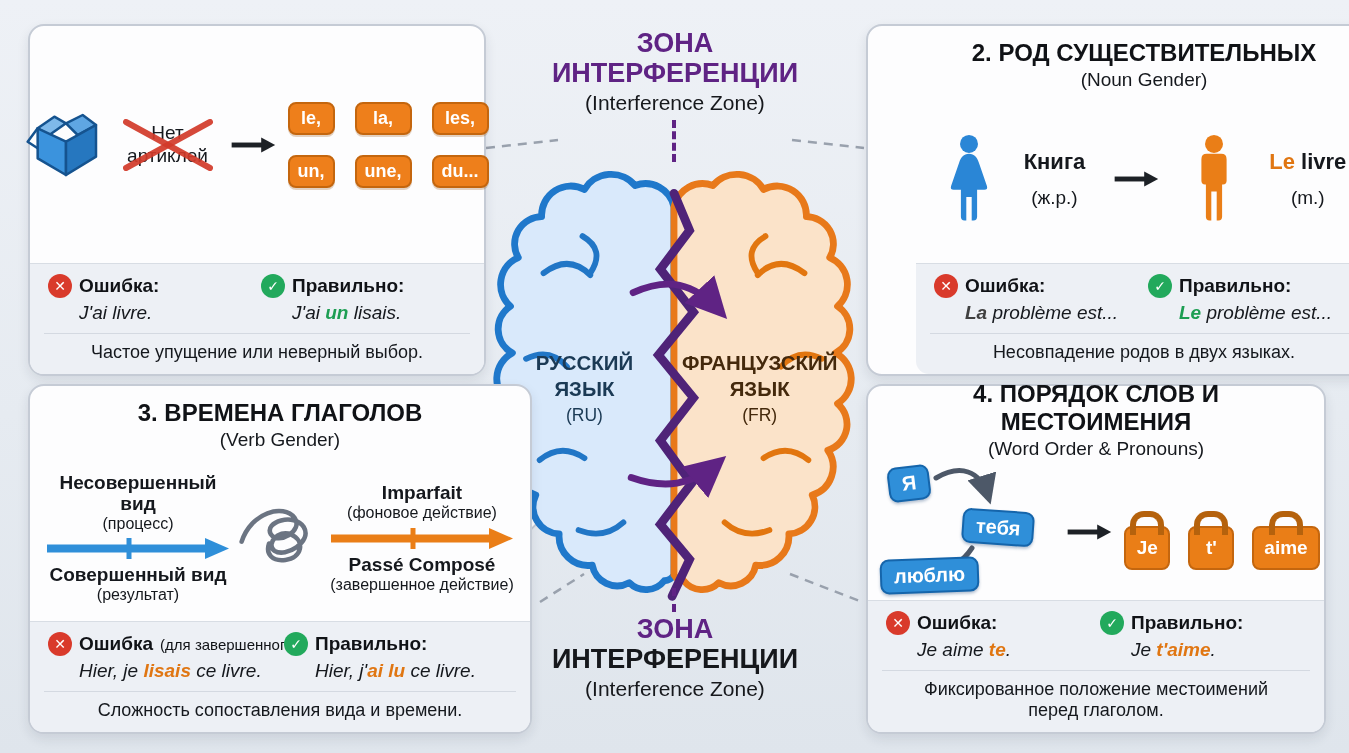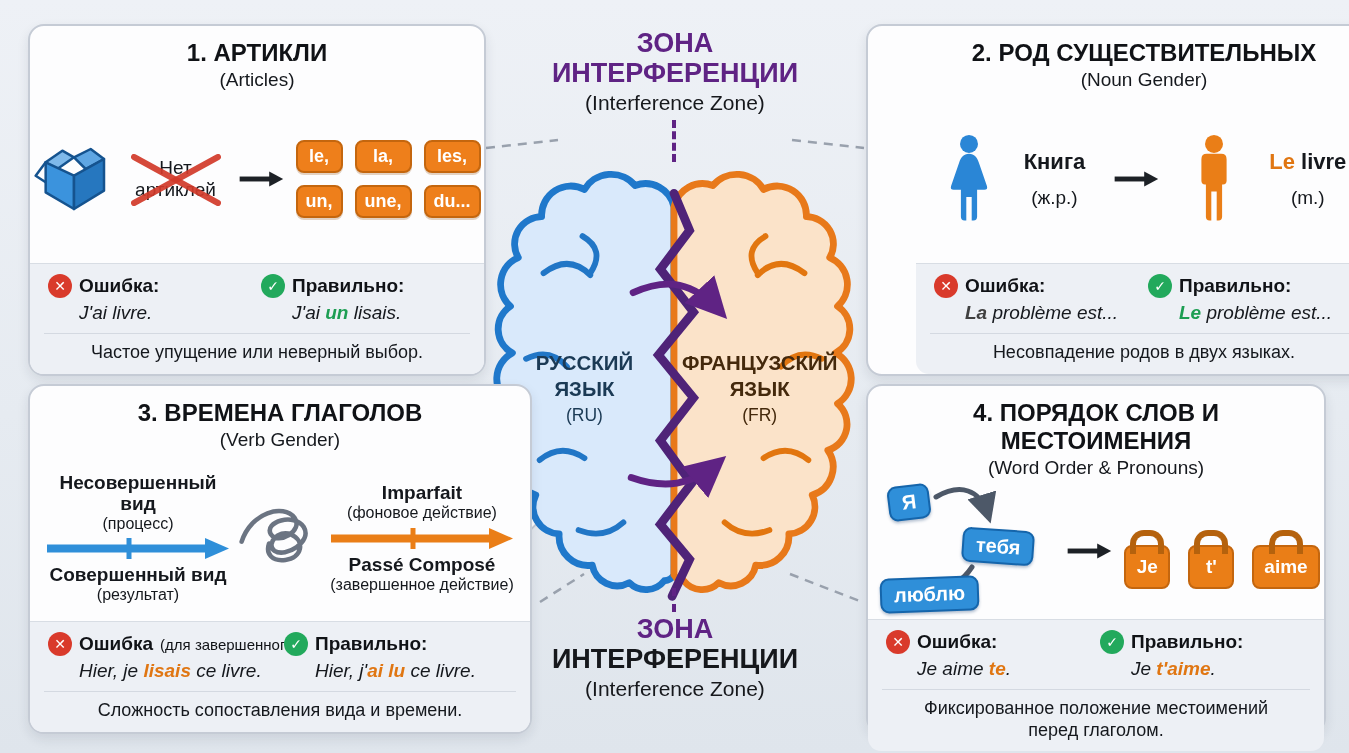--- a/index.html
+++ b/index.html
@@ -4,21 +4,21 @@
 <style>
   html,body{margin:0;padding:0;background:#dde3ea;}
   .canvas{position:relative;width:1349px;height:753px;overflow:hidden;
     background:linear-gradient(180deg,#eef1f6 0%,#e6ebf1 55%,#dfe5ec 100%);
     font-family:"Liberation Sans","DejaVu Sans",sans-serif;color:#15181d;}
   .card{position:absolute;background:#fdfdfe;border:2px solid #c5cbd5;border-radius:16px;
     box-shadow:0 5px 12px rgba(30,40,60,.10);display:flex;flex-direction:column;z-index:2;}
   .card1{left:28px;top:24px;width:454px;height:348px;}
   .card2{left:866px;top:24px;width:456px;height:348px;padding-left:48px;}
   .card3{left:28px;top:384px;width:500px;height:346px;}
-  .card4{left:866px;top:384px;width:456px;height:346px;}
+  .card4{left:866px;top:384px;width:456px;height:346px;justify-content:flex-end;}
   .card3-tail{position:absolute;left:508px;top:472px;width:44px;height:44px;background:#fdfdfe;
     border:2px solid #c5cbd5;transform:rotate(45deg);z-index:1;}
   .card-head{text-align:center;padding:13px 8px 4px;}
   .card-title{font-size:24px;font-weight:bold;color:#101216;}
   .card-sub{font-size:19px;margin-top:2px;}
   .card-body{flex:1;display:flex;align-items:center;justify-content:center;}
   .card-foot{background:#edf0f5;border-top:1.5px solid #d8dde4;border-radius:0 0 13px 13px;padding:10px 14px;}
   .examples{display:flex;}
   .ex-col{width:50%;box-sizing:border-box;padding:0 4px;}
   .ex-head{display:flex;align-items:center;gap:7px;font-size:19px;font-weight:bold;color:#101216;white-space:nowrap;}
@@ -27,21 +27,21 @@
     color:#fff;font-size:14px;font-weight:bold;flex:0 0 auto;font-style:normal;}
   .badge.err{background:#d93a2b;} .badge.ok{background:#22a95c;}
   .ex-text{font-style:italic;font-size:19px;margin:4px 0 0 31px;white-space:nowrap;}
   .hl-green{color:#1d9e53;font-weight:bold;} .hl-red{color:#404040;font-weight:bold;}
   .hl-orange{color:#e07612;font-weight:bold;}
   .card-note{text-align:center;font-size:18px;border-top:1.5px solid #d4d9e1;margin-top:9px;padding-top:8px;line-height:1.2;}
   
   .articles-row{display:flex;align-items:center;gap:12px;padding:0 12px;}
   .no-art{position:relative;width:100px;text-align:center;font-size:19px;line-height:1.18;}
   .no-art svg{position:absolute;left:-4px;top:-6px;}
-  .tile-grid{display:grid;grid-template-columns:repeat(3,auto);gap:12px;justify-items:stretch;}
+  .tile-grid{display:grid;grid-template-columns:repeat(3,auto);gap:20px;justify-items:stretch;}
   .tile{background:#ee7f1b;border:2px solid #c4660e;border-radius:8px;color:#fff;font-weight:bold;
     font-size:18px;padding:4px 8px;text-align:center;box-shadow:0 2px 0 rgba(150,80,10,.25);}
   
   .gender-row{display:flex;align-items:center;justify-content:center;gap:28px;}
   .word-block{text-align:center;}
   .word-main{font-size:22px;font-weight:bold;}
   .word-sub{font-size:19px;margin-top:12px;font-weight:normal;}
   
   .tense-row{display:flex;align-items:center;justify-content:center;gap:4px;}
   .tense-col{display:flex;flex-direction:column;align-items:center;gap:3px;width:192px;}
@@ -154,24 +154,20 @@
       <text class="lbl-fr" x="278" y="234">ЯЗЫК</text>
       <text class="lbl-fr lbl-small" x="278" y="260">(FR)</text>
     </g>
   </svg>
 
   
   <div class="card3-tail"></div>
 
   
   <div class="card card1">
-    <div class="card-head">
-      <div class="card-title">1. АРТИКЛИ</div>
-      <div class="card-sub">(Articles)</div>
-    </div>
     <div class="card-body">
       <div class="articles-row">
         <svg width="80" height="70" viewBox="0 0 96 84">
           <path d="M14,22 L34,8 L48,16 L28,30 Z" fill="#7fb9ea" stroke="#15538f" stroke-width="3" stroke-linejoin="round"></path>
           <path d="M48,16 L68,6 L84,18 L62,30 Z" fill="#5fa6e3" stroke="#15538f" stroke-width="3" stroke-linejoin="round"></path>
           <path d="M14,22 L48,38 L48,78 L14,58 Z" fill="#3b93dd" stroke="#15538f" stroke-width="3" stroke-linejoin="round"></path>
           <path d="M48,38 L84,18 L84,56 L48,78 Z" fill="#2677bf" stroke="#15538f" stroke-width="3" stroke-linejoin="round"></path>
           <path d="M14,22 L2,38 L14,46" fill="none" stroke="#15538f" stroke-width="3" stroke-linejoin="round"></path>
         </svg>
         <div class="no-art">

